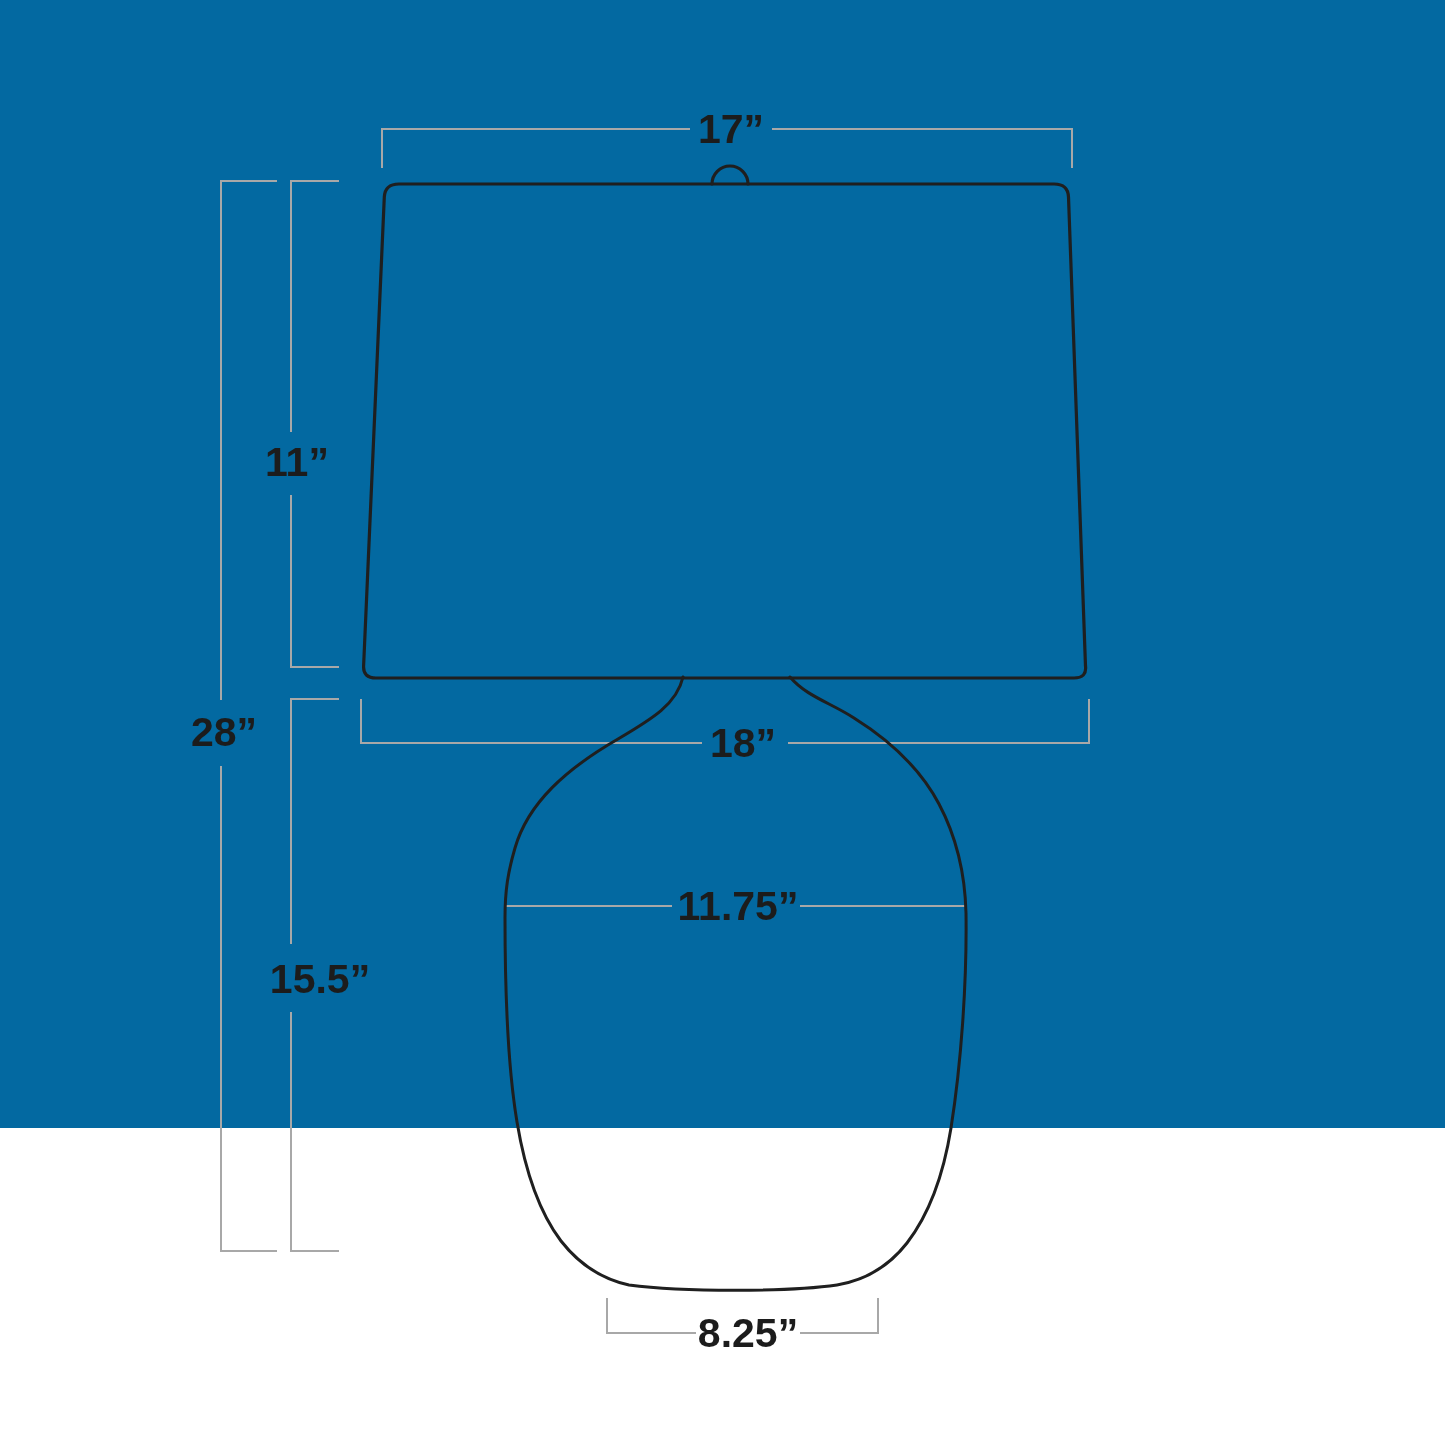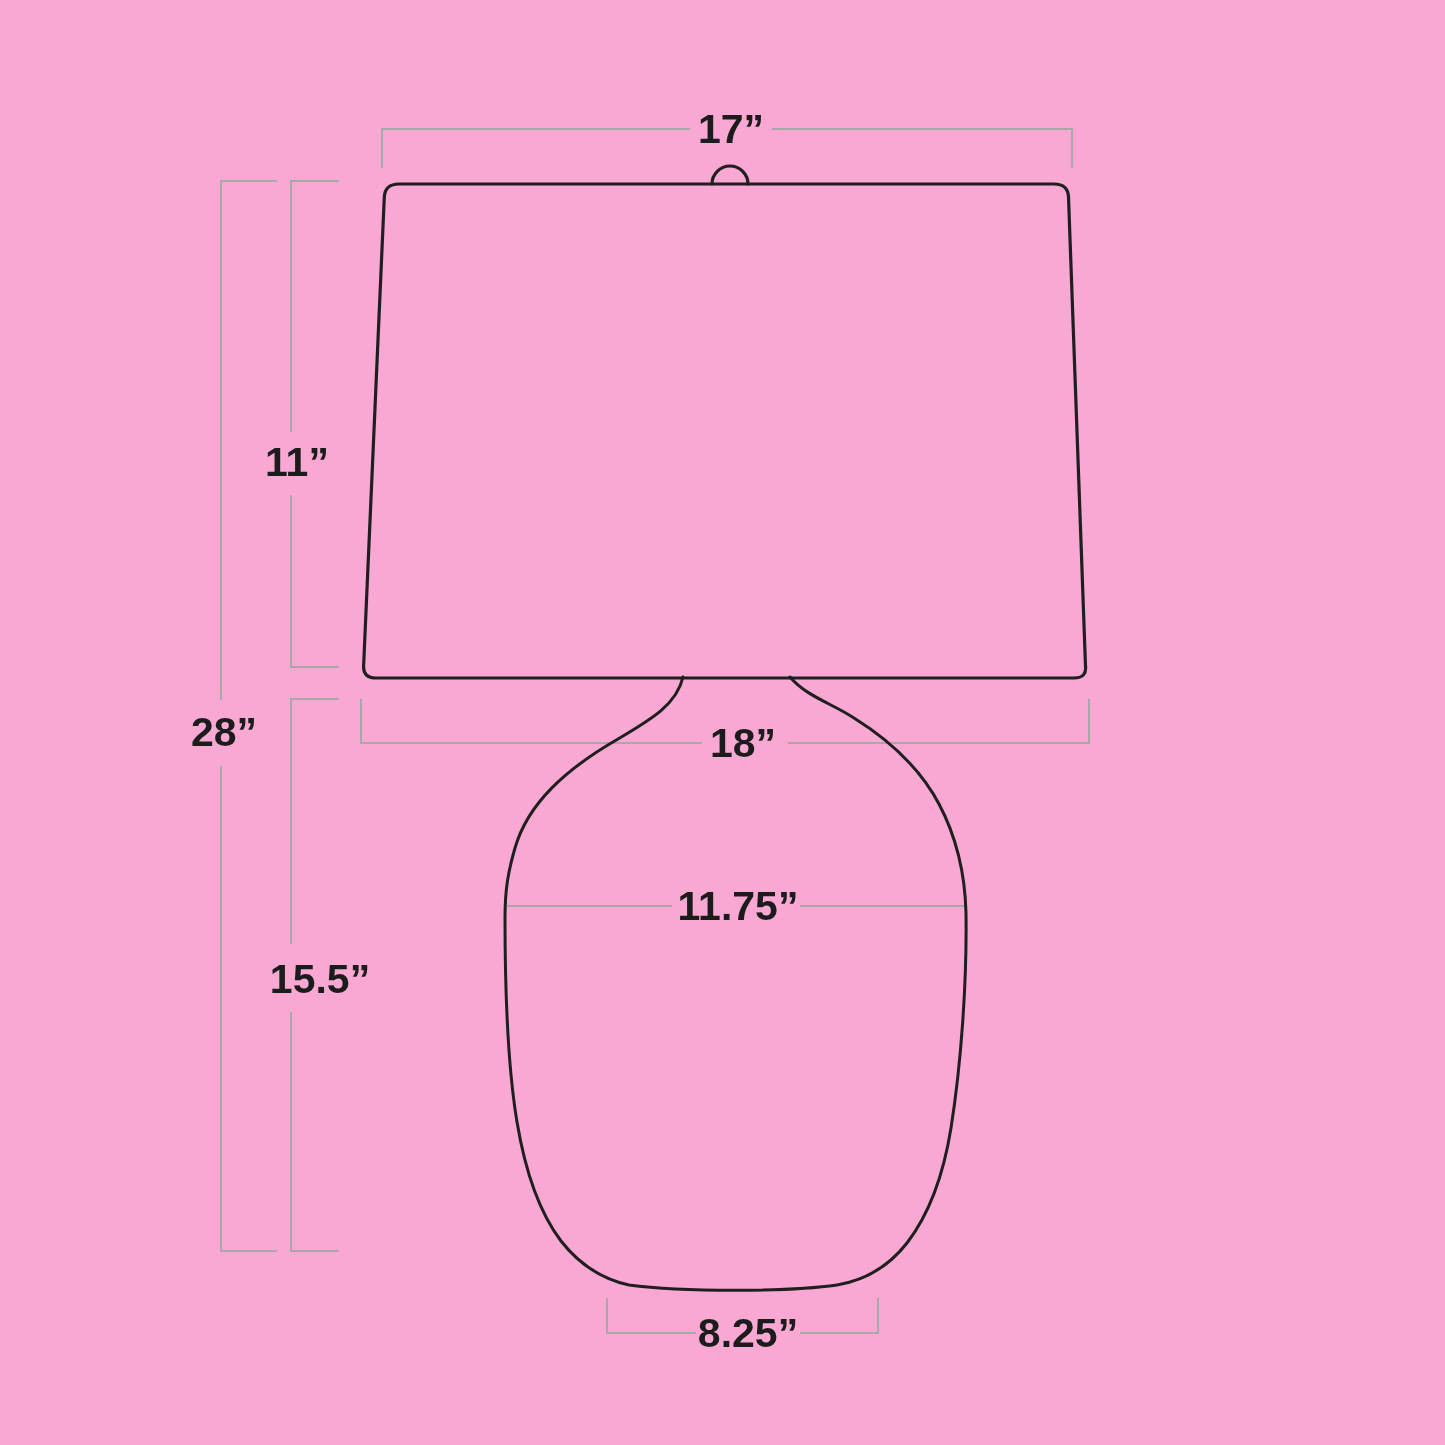--- a/index.html
+++ b/index.html
@@ -6,22 +6,22 @@
     margin: 0;
     padding: 0;
     background: #ffffff;
     width: 1445px;
     height: 1445px;
     overflow: hidden;
   }
   .stage {
     position: relative;
     width: 1445px;
-    height: 1445px;
-    background: #f9a8d4;
+    height: 1128px;
+    background: #0369a1;
   }
   svg { display: block; }
   .dim-line {
     fill: none;
     stroke-width: 2;
     stroke-linecap: butt;
     stroke-linejoin: miter;
   }
   .outline {
     fill: none;

